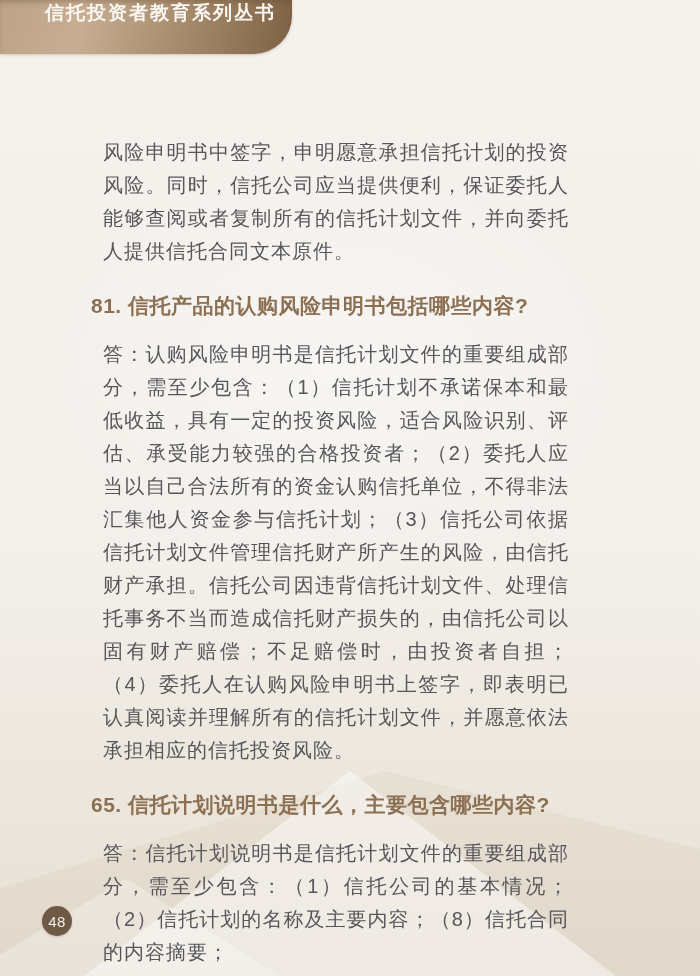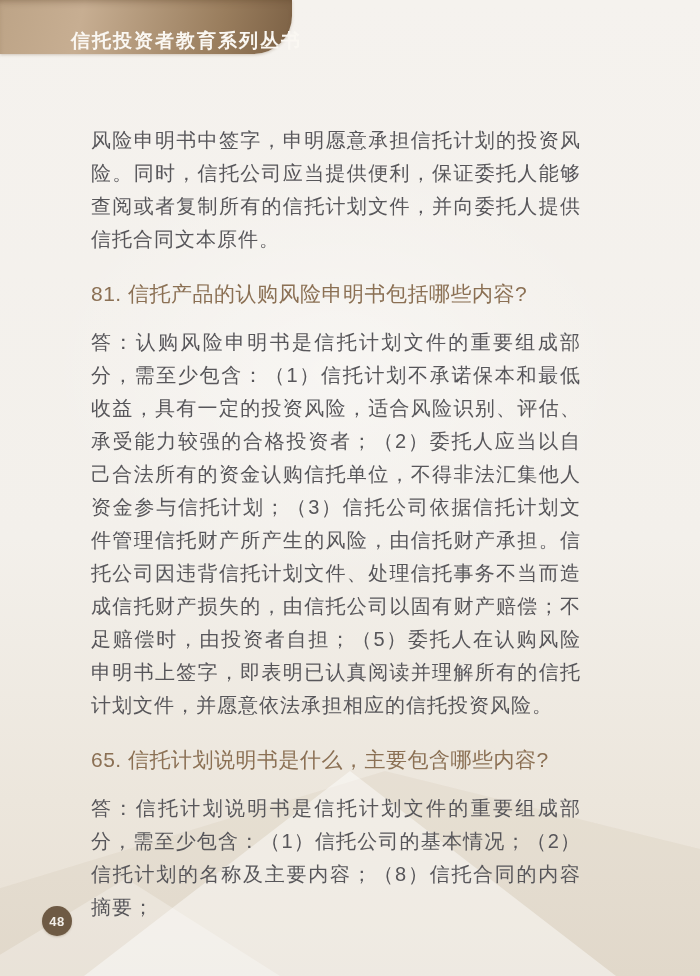--- a/index.html
+++ b/index.html
@@ -37,23 +37,23 @@
   }
 
   
   .ribbon {
     position: absolute;
     top: 0;
     left: 0;
     width: 292px;
     height: 54px;
     box-sizing: border-box;
-    padding-left: 71px;
+    padding-left: 45px;
     display: flex;
-    align-items: flex-end;
+    align-items: flex-start;
     border-radius: 0 0 38px 0;
     background: linear-gradient(102deg, #bda487 0%, #c7ae92 28%, #997d5d 75%, #7c6145 100%);
     box-shadow: inset 0 5px 7px -4px rgba(90, 65, 40, 0.45),
                 0 1px 3px rgba(120, 95, 65, 0.30);
   }
   .ribbon-title {
     color: #faf7f2;
     font-size: 19px;
     font-weight: bold;
     letter-spacing: 2px;
@@ -61,76 +61,76 @@
   }
 
   
   .content {
     position: absolute;
     left: 91px;
     top: 124px;
     width: 490px;
   }
   .body-text {
-    margin: 0;
+    margin: 12px;
     font-size: 20px;
     line-height: 33px;
     letter-spacing: 1px;
     color: #57565a;
     text-align: justify;
     text-justify: inter-ideograph;
   }
   .qa-heading {
     margin: 23px 0 17px 0;
     font-size: 21px;
     line-height: 30px;
-    font-weight: normal;
+    font-weight: bold;
     letter-spacing: 0.5px;
     color: #8b7054;
   }
 
   
   .page-badge {
     position: absolute;
     left: 42px;
     top: 906px;
     width: 30px;
     height: 30px;
     border-radius: 50%;
     background: #6e5a44;
     display: flex;
     align-items: center;
     justify-content: center;
     box-shadow: 0 1px 2px rgba(90, 70, 45, 0.25);
   }
   .page-badge span {
     color: #f3efe9;
-    font-size: 13px;
-    font-weight: bold;
+    font-size: 15px;
+    font-weight: normal;
     letter-spacing: 0.5px;
   }
 </style>
 </head>
 <body>
 
 <div class="facet sheen"></div>
 <div class="facet facet-dark"></div>
 <div class="facet facet-light"></div>
 <div class="facet facet-light2"></div>
 
 <header class="ribbon">
   <span class="ribbon-title">信托投资者教育系列丛书</span>
 </header>
 
 <main class="content">
   <p class="body-text">风险申明书中签字，申明愿意承担信托计划的投资风险。同时，信托公司应当提供便利，保证委托人能够查阅或者复制所有的信托计划文件，并向委托人提供信托合同文本原件。</p>
 
   <h2 class="qa-heading">81. 信托产品的认购风险申明书包括哪些内容?</h2>
 
-  <p class="body-text">答：认购风险申明书是信托计划文件的重要组成部分，需至少包含：（1）信托计划不承诺保本和最低收益，具有一定的投资风险，适合风险识别、评估、承受能力较强的合格投资者；（2）委托人应当以自己合法所有的资金认购信托单位，不得非法汇集他人资金参与信托计划；（3）信托公司依据信托计划文件管理信托财产所产生的风险，由信托财产承担。信托公司因违背信托计划文件、处理信托事务不当而造成信托财产损失的，由信托公司以固有财产赔偿；不足赔偿时，由投资者自担；（5）委托人在认购风险申明书上签字，即表明已认真阅读并理解所有的信托计划文件，并愿意依法承担相应的信托投资风险。</p>
+  <p class="body-text">答：认购风险申明书是信托计划文件的重要组成部分，需至少包含：（1）信托计划不承诺保本和最低收益，具有一定的投资风险，适合风险识别、评估、承受能力较强的合格投资者；（2）委托人应当以自己合法所有的资金认购信托单位，不得非法汇集他人资金参与信托计划；（3）信托公司依据信托计划文件管理信托财产所产生的风险，由信托财产承担。信托公司因违背信托计划文件、处理信托事务不当而造成信托财产损失的，由信托公司以固有财产赔偿；不足赔偿时，由投资者自担；（4）委托人在认购风险申明书上签字，即表明已认真阅读并理解所有的信托计划文件，并愿意依法承担相应的信托投资风险。</p>
 
   <h2 class="qa-heading">65. 信托计划说明书是什么，主要包含哪些内容?</h2>
 
   <p class="body-text">答：信托计划说明书是信托计划文件的重要组成部分，需至少包含：（1）信托公司的基本情况；（2）信托计划的名称及主要内容；（8）信托合同的内容摘要；</p>
 </main>
 
 <div class="page-badge">
   <span>48</span>
 </div>
 

